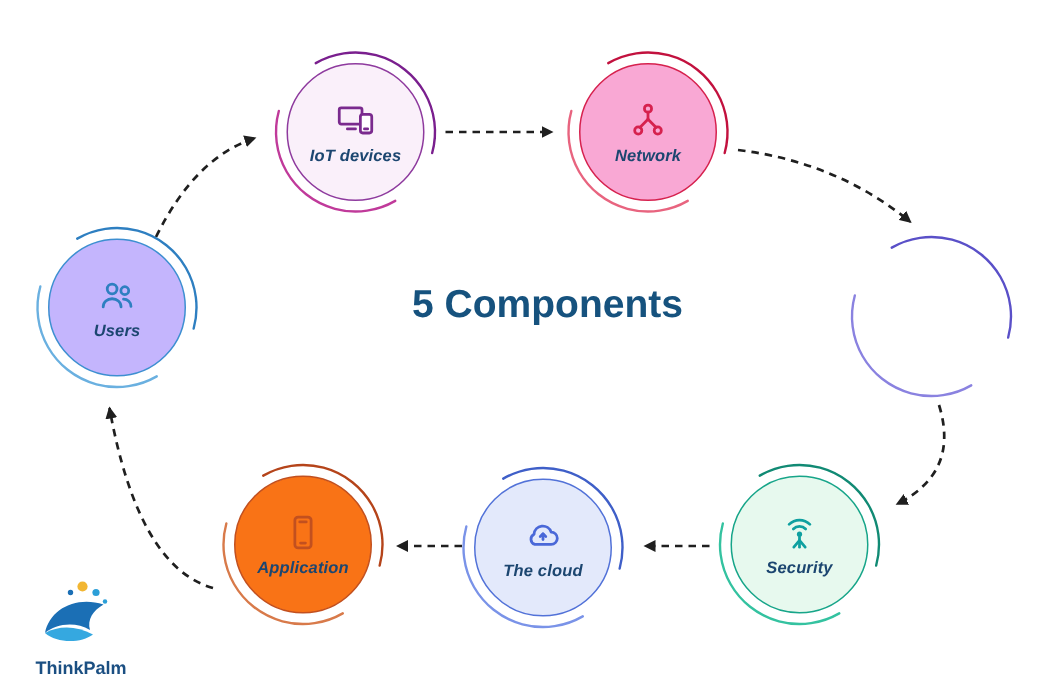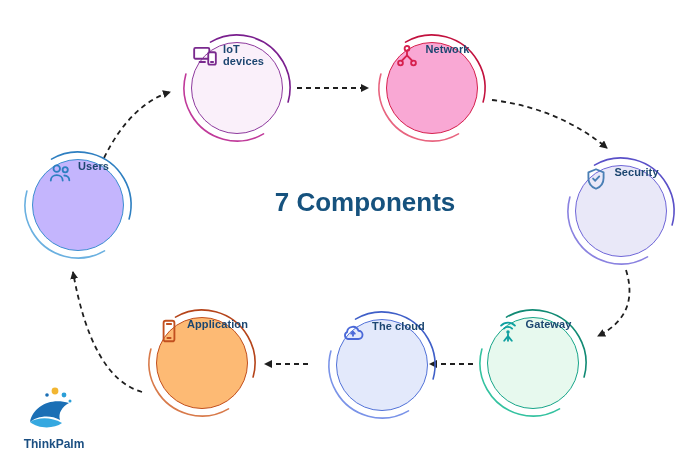--- a/index.html
+++ b/index.html
@@ -42,23 +42,25 @@
   .ring .arcA { transform: rotate(-120deg); transform-origin: 58px 58px; }
   .ring .arcB { transform: rotate(60deg); transform-origin: 58px 58px; }
   .circle {
     position: absolute;
     left: 12px; top: 12px;
     width: 92px;
     height: 92px;
     border-radius: 50%;
     border: 1.5px solid #888;
     display: flex;
-    flex-direction: row;
+    flex-direction: column;
+    align-items: center;
     justify-content: center;
     gap: 5px;
+    font-style: italic;
   }
   .icon { display: block; line-height: 0; }
   .icon svg { display: block; }
   .nlabel {
     font-size: 11px;
     font-weight: 700;
     color: #1c4670;
     letter-spacing: 0.1px;
   }
   .title {
@@ -101,21 +103,21 @@
     <path class="arrow-path" d="M 104,158 Q 130,105 170,92" marker-end="url(#ah)" style="stroke: rgb(31, 31, 31);"></path>
     <path class="arrow-path" d="M 297,88 L 368,88" marker-end="url(#ah)" style="stroke: rgb(31, 31, 31);"></path>
     <path class="arrow-path" d="M 492,100 Q 558,108 607,148" marker-end="url(#ah)" style="stroke: rgb(31, 31, 31);"></path>
     <path class="arrow-path" d="M 626,270 Q 640,315 598,336" marker-end="url(#ah)" style="stroke: rgb(31, 31, 31);"></path>
     <path class="arrow-path" d="M 473,364 L 430,364" marker-end="url(#ah)" style="stroke: rgb(31, 31, 31);"></path>
     <path class="arrow-path" d="M 308,364 L 265,364" marker-end="url(#ah)" style="stroke: rgb(31, 31, 31);"></path>
     <path class="arrow-path" d="M 142,392 Q 92,378 73,272" marker-end="url(#ah)" style="stroke: rgb(31, 31, 31);"></path>
   </svg>
 
   <div class="title" style="color: rgb(22, 82, 126);">
-    <div>7 Components</div>
+    <div>5 Components</div>
   </div>
 
   <div class="node" style="left:179px;top:30px;">
     <svg class="ring" viewBox="0 0 116 116">
       <circle class="arcA" cx="58" cy="58" r="53" style="stroke: rgb(122, 31, 142);"></circle>
       <circle class="arcB" cx="58" cy="58" r="53" style="stroke: rgb(192, 58, 154);"></circle>
     </svg>
     <div class="circle" style="background-color: rgb(250, 240, 250); border-color: rgb(142, 58, 158);">
       <span class="icon" style="color: rgb(122, 42, 142);">
         <svg width="26" height="26" viewBox="0 0 24 24" fill="none" stroke="currentColor" stroke-width="1.7" stroke-linecap="round" stroke-linejoin="round">
@@ -147,51 +149,42 @@
       </span>
       <span class="nlabel" style="color: rgb(28, 70, 112);">Network</span>
     </div>
   </div>
 
   <div class="node" style="left:563px;top:153px;">
     <svg class="ring" viewBox="0 0 116 116">
       <circle class="arcA" cx="58" cy="58" r="53" style="stroke: rgb(90, 80, 200);"></circle>
       <circle class="arcB" cx="58" cy="58" r="53" style="stroke: rgb(138, 130, 224);"></circle>
     </svg>
-    <div class="circle" style="background-color: rgb(233, 232, 248); border-color: rgb(111, 102, 216);">
-      <span class="icon" style="color: rgb(74, 127, 181);">
-        <svg width="26" height="26" viewBox="0 0 24 24" fill="none" stroke="currentColor" stroke-width="1.7" stroke-linecap="round" stroke-linejoin="round">
-          <path d="M12 3 L19 5.8 V11 C19 15.8 16.2 19.4 12 21 C7.8 19.4 5 15.8 5 11 V5.8 Z"></path>
-          <path d="M9.3 11.6 L11.3 13.6 L15 9.6"></path>
-        </svg>
-      </span>
-      <span class="nlabel" style="color: rgb(28, 70, 112);">Security</span>
-    </div>
   </div>
 
   <div class="node" style="left:475px;top:305px;">
     <svg class="ring" viewBox="0 0 116 116">
       <circle class="arcA" cx="58" cy="58" r="53" style="stroke: rgb(17, 138, 116);"></circle>
       <circle class="arcB" cx="58" cy="58" r="53" style="stroke: rgb(52, 194, 160);"></circle>
     </svg>
     <div class="circle" style="background-color: rgb(231, 249, 238); border-color: rgb(23, 165, 137);">
       <span class="icon" style="color: rgb(15, 160, 160);">
         <svg width="26" height="26" viewBox="0 0 24 24" fill="none" stroke="currentColor" stroke-width="1.7" stroke-linecap="round" stroke-linejoin="round">
           <path d="M8.2 9.8 a5.4 5.4 0 0 1 7.6 0"></path>
           <path d="M5.6 7 a9 9 0 0 1 12.8 0"></path>
           <circle cx="12" cy="13" r="1.6" fill="currentColor" stroke="none"></circle>
           <path d="M12 14.8 V21"></path>
           <path d="M8.5 21 L12 16.8 L15.5 21"></path>
         </svg>
       </span>
-      <span class="nlabel" style="color: rgb(28, 70, 112);">Gateway</span>
-    </div>
-  </div>
-
-  <div class="node" style="left:324px;top:307px;">
+      <span class="nlabel" style="color: rgb(28, 70, 112);">Security</span>
+    </div>
+  </div>
+
+  <div class="node" style="left:304px;top:307px;">
     <svg class="ring" viewBox="0 0 116 116">
       <circle class="arcA" cx="58" cy="58" r="53" style="stroke: rgb(63, 95, 200);"></circle>
       <circle class="arcB" cx="58" cy="58" r="53" style="stroke: rgb(122, 147, 232);"></circle>
     </svg>
     <div class="circle" style="background-color: rgb(227, 233, 251); border-color: rgb(82, 114, 216);">
       <span class="icon" style="color: rgb(74, 104, 216);">
         <svg width="28" height="26" viewBox="0 0 24 24" fill="none" stroke="currentColor" stroke-width="1.7" stroke-linecap="round" stroke-linejoin="round">
           <path d="M7 17.5 h10 a3.8 3.8 0 0 0 0-7.6 a5.4 5.4 0 0 0-10.5 1.3 A3.4 3.4 0 0 0 7 17.5 Z"></path>
           <path d="M12 14.5 V11"></path>
           <path d="M10.3 12.6 L12 11 L13.7 12.6"></path>
@@ -199,21 +192,21 @@
       </span>
       <span class="nlabel" style="color: rgb(28, 70, 112);">The cloud</span>
     </div>
   </div>
 
   <div class="node" style="left:144px;top:305px;">
     <svg class="ring" viewBox="0 0 116 116">
       <circle class="arcA" cx="58" cy="58" r="53" style="stroke: rgb(181, 68, 26);"></circle>
       <circle class="arcB" cx="58" cy="58" r="53" style="stroke: rgb(216, 122, 74);"></circle>
     </svg>
-    <div class="circle" style="background-color: #fdba74; border-color: rgb(194, 80, 31);">
+    <div class="circle" style="background-color: #f97316; border-color: rgb(194, 80, 31);">
       <span class="icon" style="color: rgb(194, 80, 31);">
         <svg width="26" height="26" viewBox="0 0 24 24" fill="none" stroke="currentColor" stroke-width="1.7" stroke-linecap="round" stroke-linejoin="round">
           <rect x="7" y="2.5" width="10" height="19" rx="2"></rect>
           <path d="M10 5.5 h4"></path>
           <path d="M10.5 18.5 h3"></path>
         </svg>
       </span>
       <span class="nlabel" style="color: rgb(28, 70, 112);">Application</span>
     </div>
   </div>

